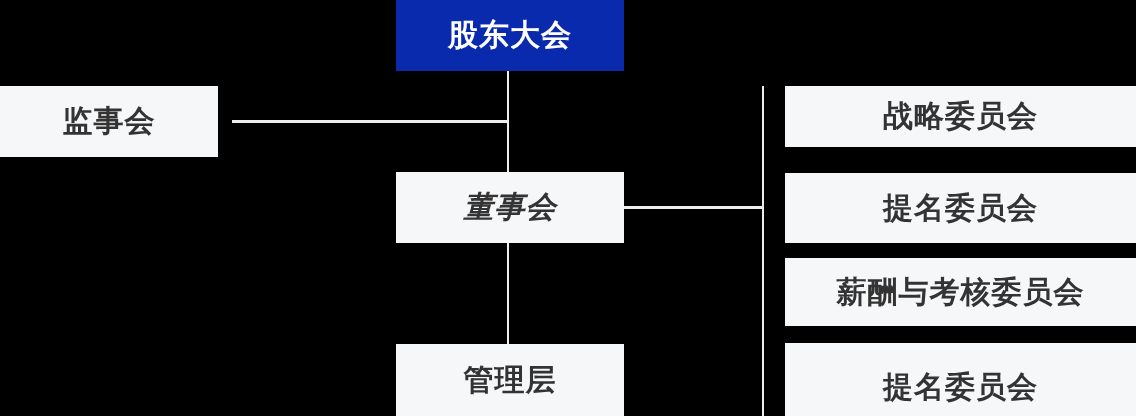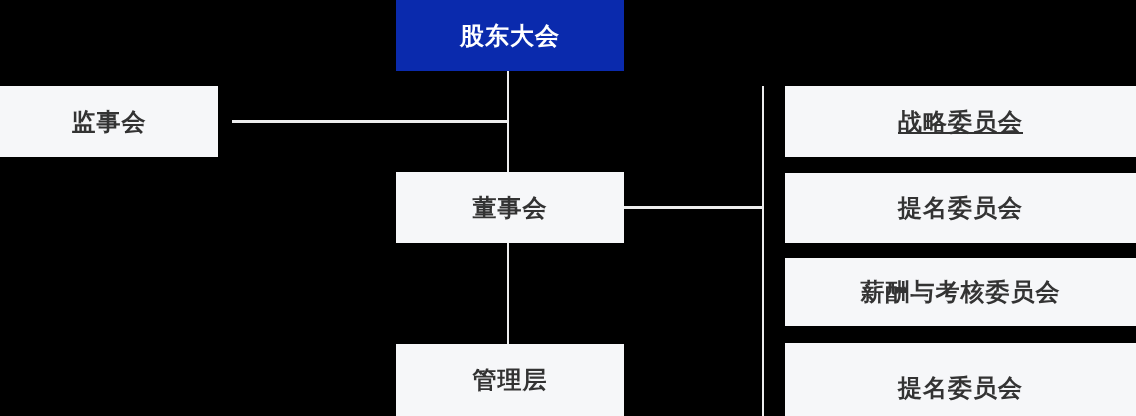--- a/index.html
+++ b/index.html
@@ -20,42 +20,42 @@
     overflow: hidden;
     font-family: "Liberation Sans", "DejaVu Sans", sans-serif;
   }
   .node {
     position: absolute;
     display: flex;
     align-items: center;
     justify-content: center;
     background: var(--node-background);
     color: var(--node-text);
-    font-size: 24px;
+    font-size: 30px;
     font-weight: 700;
     letter-spacing: 1px;
   }
   .node.root {
     background: var(--primary-blue);
     color: var(--root-text);
   }
   .connector {
     position: absolute;
     background: var(--connector);
   }
 
   
   .n-shareholders { left: 396px; top: 0;     width: 228px; height: 71px; }
-  .n-board        { left: 396px; top: 172px; width: 228px; height: 71px; }
+  .n-board        { left: 396px; top: 172px; width: 228px; height: 71px; font-style: italic; }
   .n-management   { left: 396px; top: 344px; width: 228px; height: 72px; }
   
   .n-supervisory  { left: 0;     top: 86px;  width: 218px; height: 71px; }
   
   .n-committee    { left: 785px; width: 351px; }
-  .n-c1 { top: 86px;  height: 71px; text-decoration: underline; }
+  .n-c1 { top: 86px;  height: 61px; }
   .n-c2 { top: 173px; height: 70px; }
   .n-c3 { top: 258px; height: 68px; }
   .n-c4 { top: 343px; height: 89px; }
 
   
   .v-root-board   { left: 507px; top: 71px;  width: 2px;   height: 101px; }
   .v-board-mgmt   { left: 507px; top: 243px; width: 2px;   height: 101px; }
   .h-supervisory  { left: 232px; top: 120px; width: 276px; height: 3px; }
   .h-board-right  { left: 624px; top: 206px; width: 139px; height: 3px; }
   .v-right-spine  { left: 762px; top: 86px;  width: 2px;   height: 330px; }

